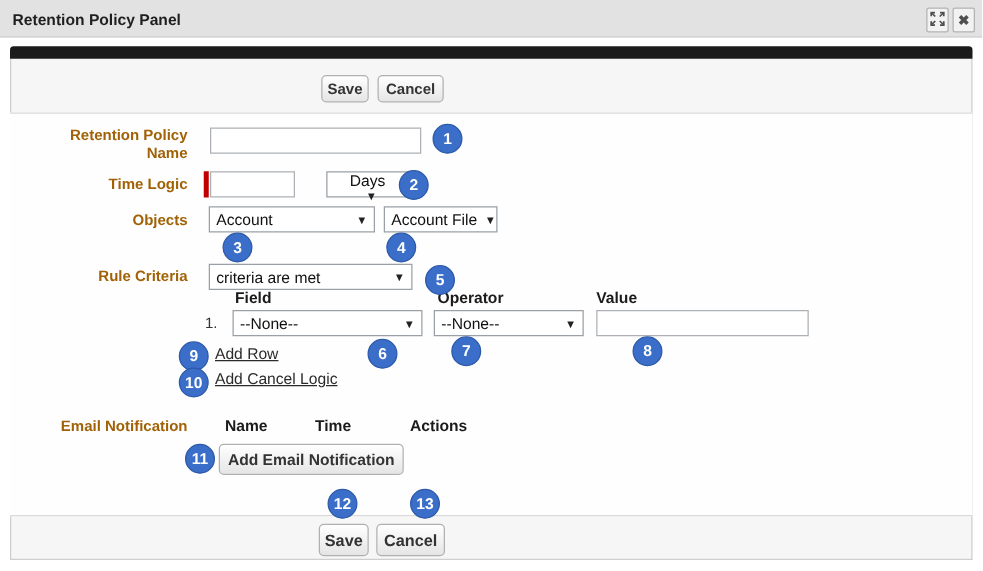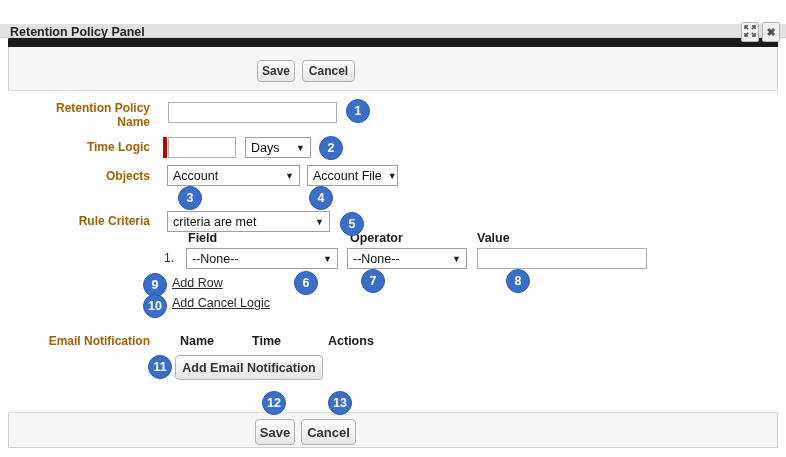--- a/index.html
+++ b/index.html
@@ -1,21 +1,21 @@
 <!DOCTYPE html>
 <html><head>
 <meta charset="utf-8">
 <style>
   * { margin:0; padding:0; box-sizing:border-box; font-family:"Liberation Sans", sans-serif; }
   html,body { background:#ffffff; }
   .panel { position:relative; width:786px; height:457px; background:#ffffff; overflow:hidden; }
 
   
-  .titlebar { position:absolute; left:0; top:0; width:786px; height:14px; background:#e2e2e2;
-              border-bottom:1px solid #cfcfcf; display:flex; align-items:center; padding:3px 6px 0 10px; z-index:2;margin-top:24px; }
+  .titlebar { position:absolute; left:0; top:0; width:786px; height:30px; background:#e2e2e2;
+              border-bottom:1px solid #cfcfcf; display:flex; align-items:center; padding:3px 6px 0 10px; z-index:2; }
   .title { font-size:12.5px; font-weight:bold; color:#1f1f1f; flex:1; }
   .winbtn { width:18px; height:20px; border:1px solid #b3b3b3; border-radius:2px; background:#f2f2f2;
             color:#4f4f4f; display:flex; align-items:center; justify-content:center; font-size:11px;
             font-weight:bold; margin-left:3px; cursor:pointer; }
 
   
   .blackbar { position:absolute; left:8px; top:37px; width:770px; height:10px; background:#1b1b1b;
               border-radius:3px 3px 0 0; z-index:1; }
   .frame { position:absolute; left:8px; top:47px; width:770px; height:401px; border:1px solid #cfcfcf;
            border-top:none; background:#f6f6f6; z-index:0; }
@@ -36,21 +36,21 @@
   .input { position:absolute; height:21px; border:1px solid #adb1b5; background:#fff; font-size:12px;
            padding:0 4px; z-index:2; }
   .in-name { left:168px; top:102px; width:169px; }
   .in-time { left:168px; top:137px; width:68px; }
   .in-value { left:477px; top:248px; width:170px; }
   .req { position:absolute; left:163px; top:137px; width:4px; height:21px; background:#c00000; z-index:2; }
   .sel { position:absolute; height:21px; border:1px solid #9aa0a6; background:#fff; display:flex;
          align-items:center; justify-content:space-between; padding:0 5px; font-size:12.5px; color:#101010;
          z-index:2; cursor:pointer; white-space:nowrap; }
   .sel .arrow { font-size:9px; color:#222; margin-left:6px; }
-  .sel-days { left:245px; top:137px; width:66px; }
+  .sel-days { left:261px; top:137px; width:66px;flex-direction:column; }
   .sel-object1 { left:167px; top:165px; width:133px; }
   .sel-object2 { left:307px; top:165px; width:91px; }
   .sel-rule { left:167px; top:211px; width:163px; }
   .sel-field { left:186px; top:248px; width:152px; }
   .sel-operator { left:347px; top:248px; width:120px; }
 
   
   .link { position:absolute; font-size:12.5px; color:#2b2b2b; text-decoration:underline; z-index:2; cursor:pointer; }
   .link-addrow { left:172px; top:276px; }
   .link-addfilter { left:172px; top:296px; }

